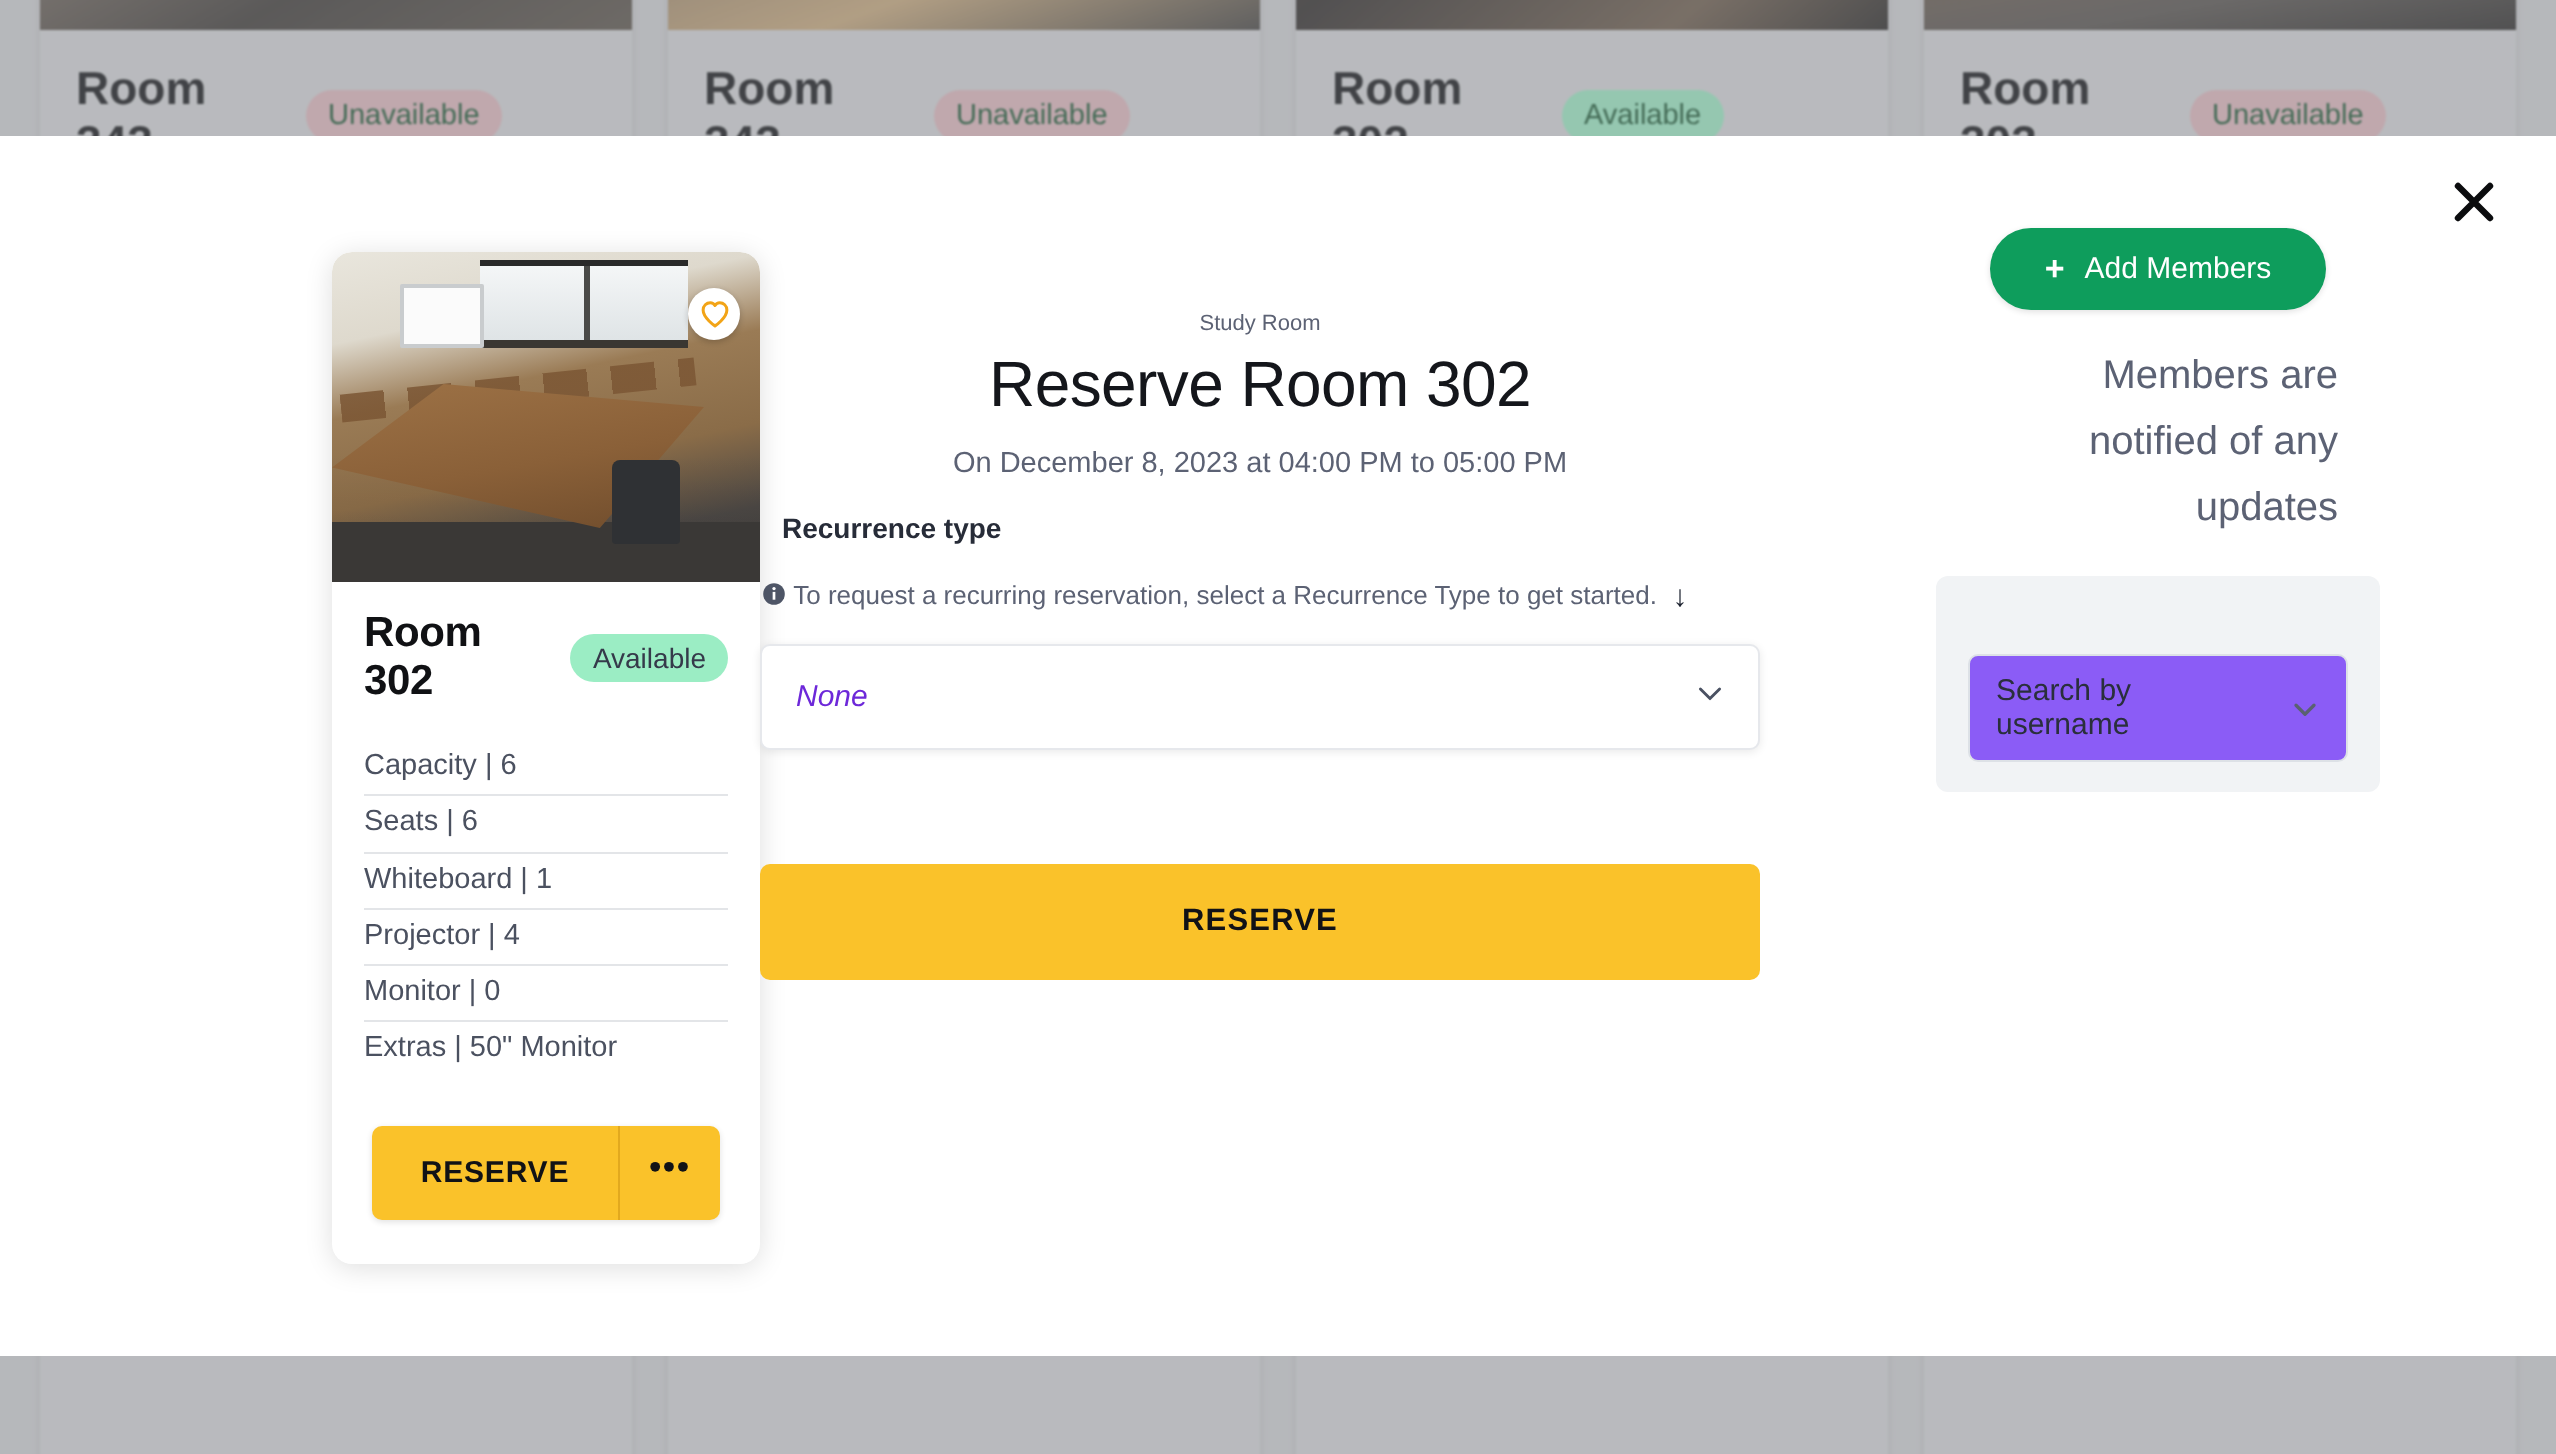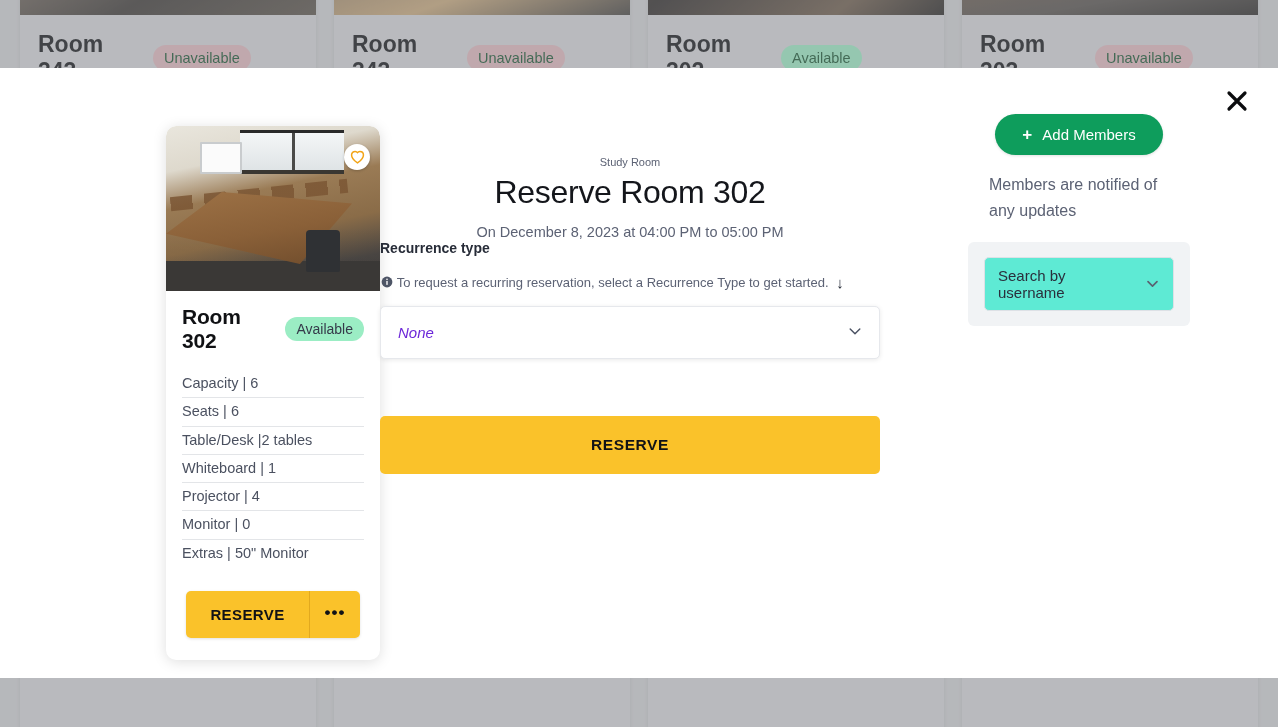--- a/index.html
+++ b/index.html
@@ -210,21 +210,22 @@
     text-align: center; font-size: 32px; color: #14161b;
     font-weight: 400; letter-spacing: -.3px;
     margin-bottom: 13px;
   }
   .form-when {
     text-align: center; font-size: 14.5px; color: #5c6274;
   }
   .field-label {
     font-size: 14px; font-weight: 700; color: #272c38;
     margin-bottom: 14px;
-    padding-left: 0;
+    padding-left: 11px;
+    margin-top: 16px;
   }
   .field-hint {
     font-size: 13px; color: #5c6274;
     line-height: 1.75;
     margin-bottom: 10px;
     padding-left: 1px;
   }
   .hint-ic { color: #4e5566; font-weight: 700; }
   .arrow-down { font-size: 15px; color: #1d2330; vertical-align: -1px; }
   .select-box {
@@ -268,40 +269,41 @@
     padding: 12px 27px;
     font-size: 15px;
     display: flex; align-items: center; gap: 10px;
     cursor: pointer;
     box-shadow: 0 1px 3px rgba(0,0,0,.12);
   }
   .plus-ic { font-size: 17px; font-weight: 700; line-height: 1; }
   .members-note {
     margin-top: 17px;
     width: 180px;
-    text-align: left;
-    font-size: 16px; color: #5c6274;
+    text-align: right;
+    font-size: 20px; color: #5c6274;
     line-height: 1.65;
   }
   .search-wrap {
     margin-top: 17px;
     background: #f1f3f5;
     border-radius: 6px;
     padding: 15px 16px;
     width: 222px;
     display: flex; justify-content: center;
   }
   .search-select {
-    background: #5eead4;
+    background: #8b5cf6;
     border: 1px solid #dde1e6;
     border-radius: 5px;
     padding: 9px 13px;
     font-size: 15px; color: #2a2f3c;
     display: flex; align-items: center; gap: 10px;
     cursor: pointer;
+    margin-top: 24px;
   }
   .search-caret { color: #5a6170; display:flex; }
 </style>
 </head>
 <body>
 
 <div class="bg-layer">
   <div class="bg-grid">
 
     <div class="bg-card">
@@ -401,21 +403,20 @@
 
         <div class="card-body">
           <div class="card-titlerow">
             <div class="card-title">Room 302</div>
             <div class="card-badge">Available</div>
           </div>
 
           <div class="spec-list">
             <div class="spec">Capacity | 6</div>
             <div class="spec">Seats | 6</div>
-            <div class="spec">Table/Desk |2 tables</div>
             <div class="spec">Whiteboard | 1</div>
             <div class="spec">Projector | 4</div>
             <div class="spec">Monitor | 0</div>
             <div class="spec">Extras | 50" Monitor</div>
           </div>
 
           <div class="card-actions">
             <div class="card-reserve">RESERVE</div>
             <div class="card-more">•••</div>
           </div>

